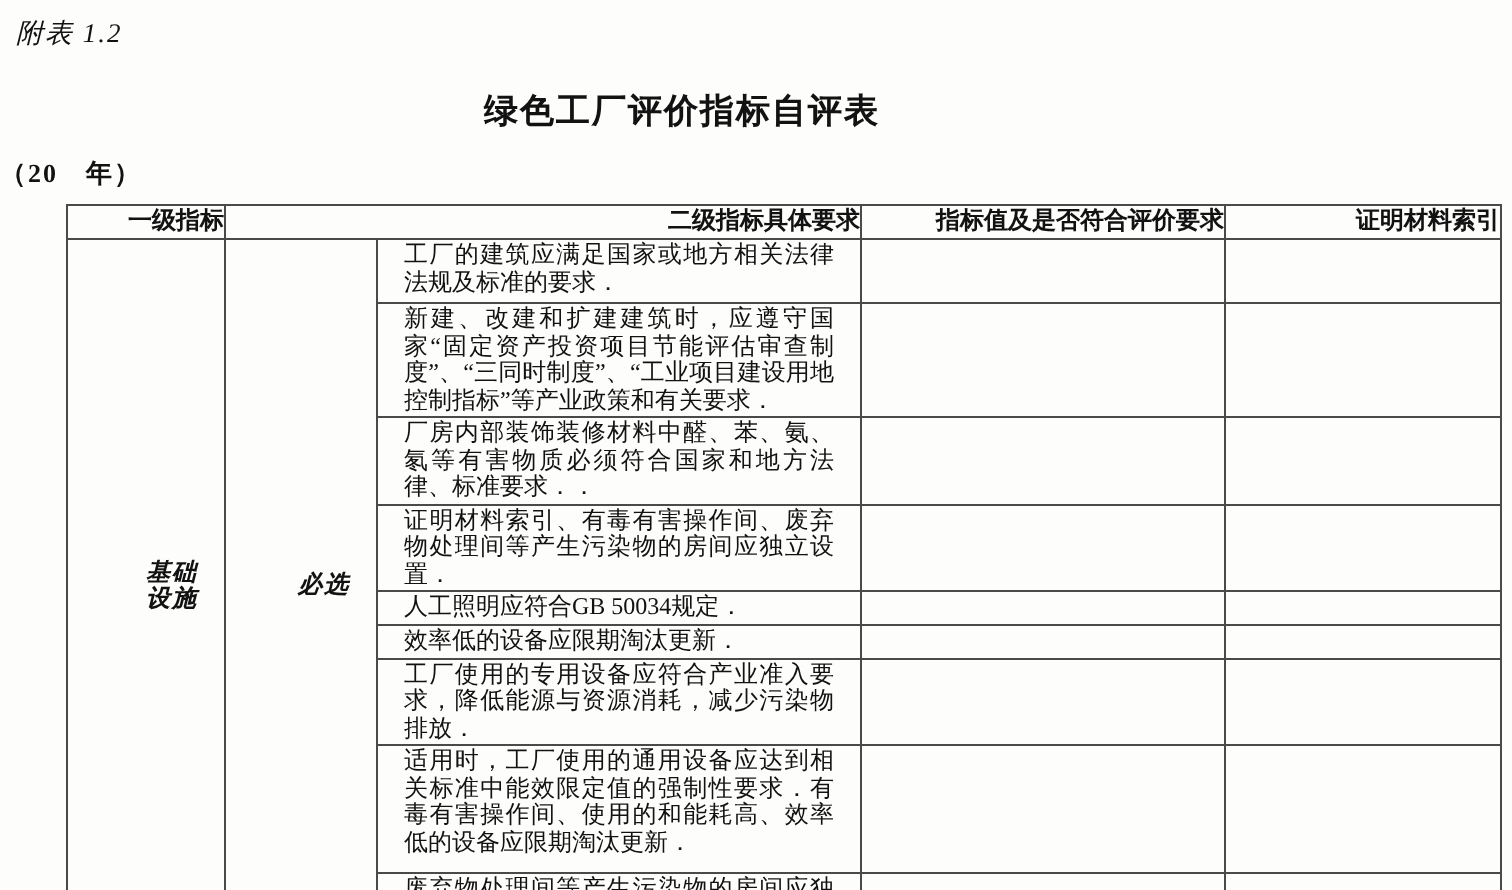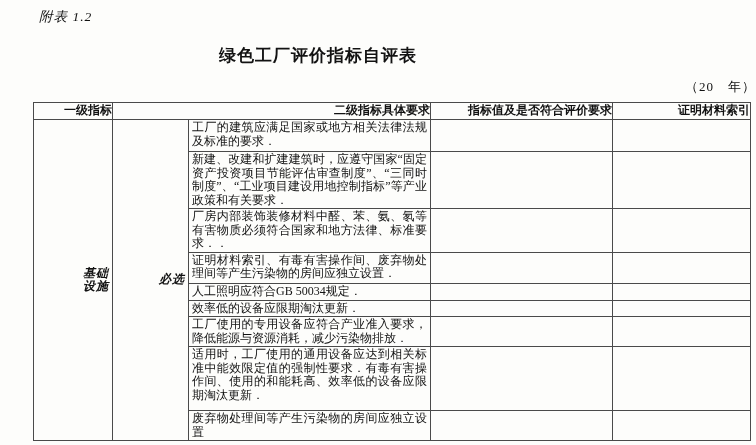--- a/index.html
+++ b/index.html
@@ -5,45 +5,45 @@
   html,body{margin:0;padding:0;}
   body{
     width:756px;height:445px;
     background:#fdfdfb;
     font-family:"Liberation Serif", serif;
     color:#121212;
     position:relative;
     overflow:hidden;
   }
   .appendix{
-    position:absolute;left:39px;top:8px;
+    position:absolute;left:8px;top:8px;
     font-size:13.5px;font-style:italic;letter-spacing:1px;
   }
   .doc-title{
     position:absolute;left:0;top:44px;width:636px;
     text-align:center;
     font-family:"Liberation Sans", sans-serif;
-    font-weight:bold;font-size:17px;letter-spacing:1px;
+    font-weight:bold;font-size:17px;letter-spacing:1px;padding-left:23px;
   }
   .doc-year{
     position:absolute;left:0;top:78px;width:756px;
-    text-align:right;
-    font-weight:normal;font-size:13px;letter-spacing:1px;
+    text-align:left;
+    font-weight:bold;font-size:13px;letter-spacing:1px;
   }
   table.eval{
     position:absolute;left:33px;top:102px;
     width:717px;
     border-collapse:collapse;
     table-layout:fixed;
   }
   table.eval th, table.eval td{
     border:1px solid #4a4a4a;
     font-size:12px;
     line-height:13.5px;
-    padding:1px 3px;
+    padding:1px 13px;
     overflow:hidden;
   }
   table.eval th{
     font-weight:bold;
     text-align:right;
     height:14px;
     padding:1px 0;
   }
   td.c-a, td.c-b{
     text-align:right;

